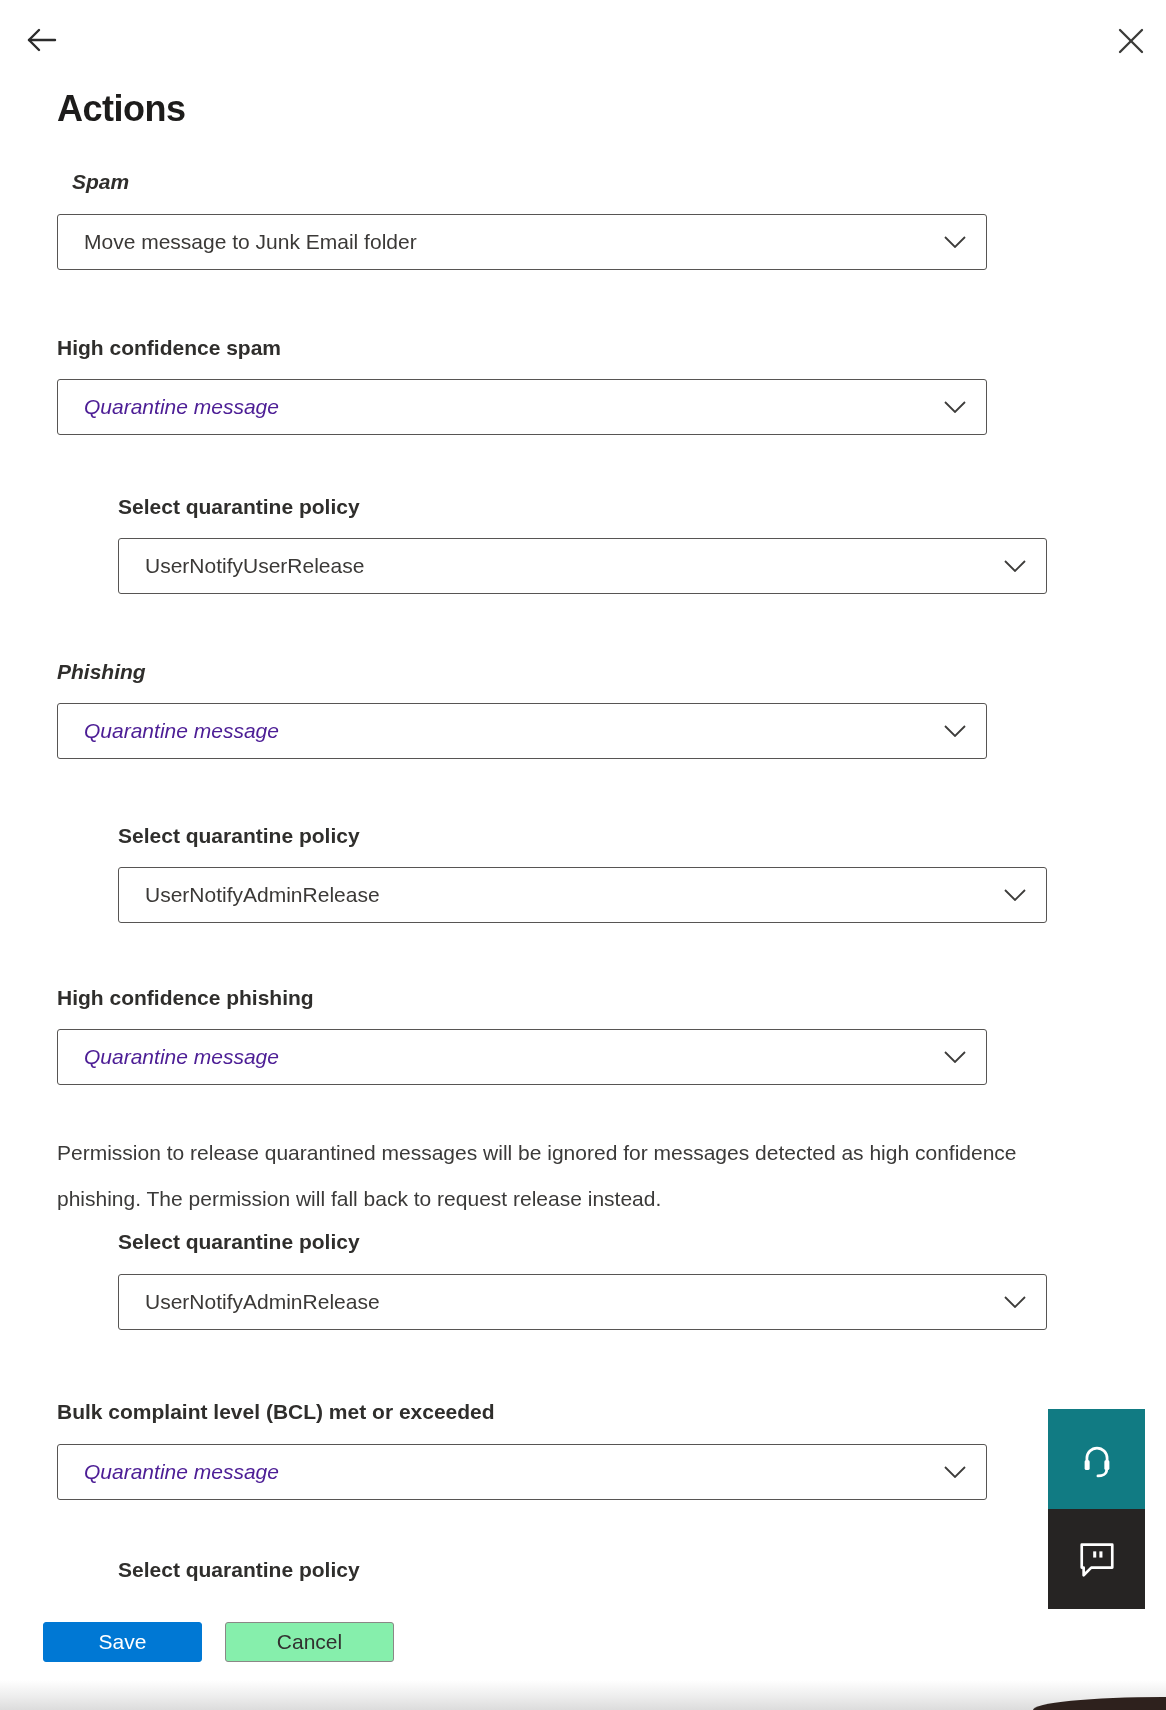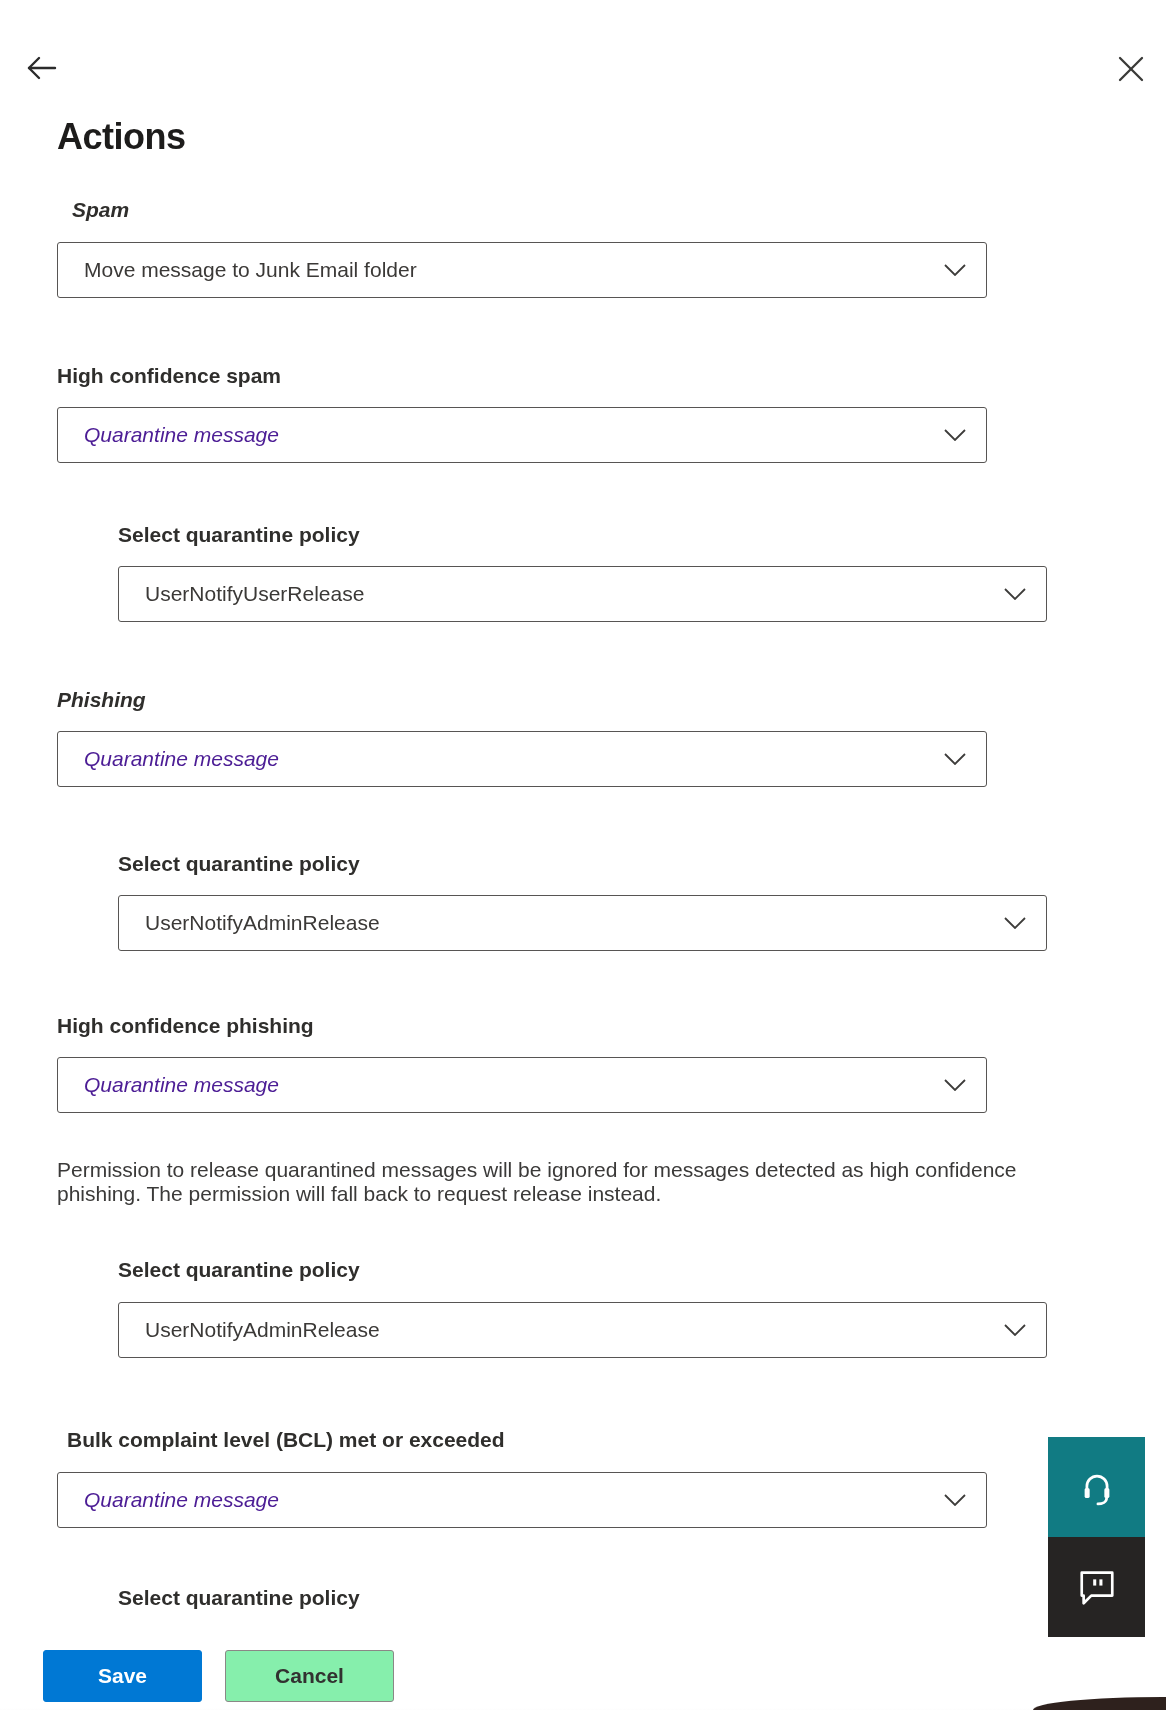--- a/index.html
+++ b/index.html
@@ -1,21 +1,21 @@
 <!DOCTYPE html>
 <html><head>
 <meta charset="utf-8">
 <style>
   html,body{margin:0;padding:0;}
   body{
     width:1166px;height:1710px;position:relative;background:#ffffff;
     font-family:"Liberation Sans","DejaVu Sans",sans-serif;overflow:hidden;
     -webkit-font-smoothing:antialiased;
   }
-  .abs{position:absolute;margin-top:28px;}
+  .abs{position:absolute;}
   
   .back-btn{left:22px;top:20px;width:40px;height:40px;display:flex;align-items:center;justify-content:center;cursor:pointer;}
   .close-btn{left:1112px;top:22px;width:38px;height:38px;display:flex;align-items:center;justify-content:center;cursor:pointer;}
   
   .page-title{left:57px;top:88px;font-size:36px;font-weight:700;color:#1d1c1b;letter-spacing:-0.5px;}
   
   .f-label{font-size:21px;font-weight:600;color:#2f2e2c;white-space:nowrap;}
   
   .dd{
     height:56px;border:1.6px solid #575553;border-radius:3px;background:#fff;
@@ -25,30 +25,30 @@
   .dd .val{font-size:21px;color:#3b3937;white-space:nowrap;}
   .dd.muted .val{color:#4c1d95;font-style:italic;}
   .chev{display:flex;align-items:center;}
   
   #spam-label{left:72px;top:170px;font-style:italic;}         #spam-dd{left:57px;top:214px;width:930px;}
   #hcs-label{left:57px;top:336px;}          #hcs-dd{left:57px;top:379px;width:930px;}
   #sqp1-label{left:118px;top:495px;}        #sqp1-dd{left:118px;top:538px;width:929px;}
   #phish-label{left:57px;top:660px;font-style:italic;}        #phish-dd{left:57px;top:703px;width:930px;}
   #sqp2-label{left:118px;top:824px;}        #sqp2-dd{left:118px;top:867px;width:929px;}
   #hcp-label{left:57px;top:986px;}          #hcp-dd{left:57px;top:1029px;width:930px;}
-  #note{left:57px;top:1130px;width:1012px;font-size:21px;line-height:24px;color:#3b3a39;}
+  #note{left:57px;top:1130px;width:1012px;font-size:21px;line-height:46px;color:#3b3a39;}
   #sqp3-label{left:118px;top:1230px;}       #sqp3-dd{left:118px;top:1274px;width:929px;}
-  #bcl-label{left:67px;top:1400px;text-align:right;}         #bcl-dd{left:57px;top:1444px;width:930px;}
+  #bcl-label{left:57px;top:1400px;text-align:right;}         #bcl-dd{left:57px;top:1444px;width:930px;}
   #sqp4-label{left:118px;top:1558px;}
   
   #footer-panel{left:0;top:1583px;width:1166px;height:127px;background:#ffffff;z-index:5;}
   #bottom-shade{left:0;top:1680px;width:1166px;height:30px;z-index:6;
     background:linear-gradient(to bottom,#ffffff 0%,#ededed 55%,#dcdcdc 100%);}
-  .btn{height:52px;border-radius:3px;display:flex;align-items:center;justify-content:center;
-    font-size:21px;font-weight:700;box-sizing:border-box;z-index:8;cursor:pointer;}
+  .btn{height:40px;border-radius:3px;display:flex;align-items:center;justify-content:center;
+    font-size:21px;font-weight:400;box-sizing:border-box;z-index:8;cursor:pointer;}
   #save-btn{left:43px;top:1622px;width:159px;background:#0078d4;color:#ffffff;border:1px solid #0078d4;}
   #cancel-btn{left:225px;top:1622px;width:169px;background:#86efac;color:#323130;border:1px solid #8a8886;}
   
   .float-btn{left:1048px;width:97px;height:100px;display:flex;align-items:center;justify-content:center;z-index:10;cursor:pointer;}
   #support-btn{top:1409px;background:#117b83;}
   #feedback-btn{top:1509px;background:#262423;}
   #corner-sliver{right:0;bottom:0;width:133px;height:13px;background:#2e211d;
     border-top-left-radius:130px 13px;z-index:11;}
   svg{display:block;}
 </style>

